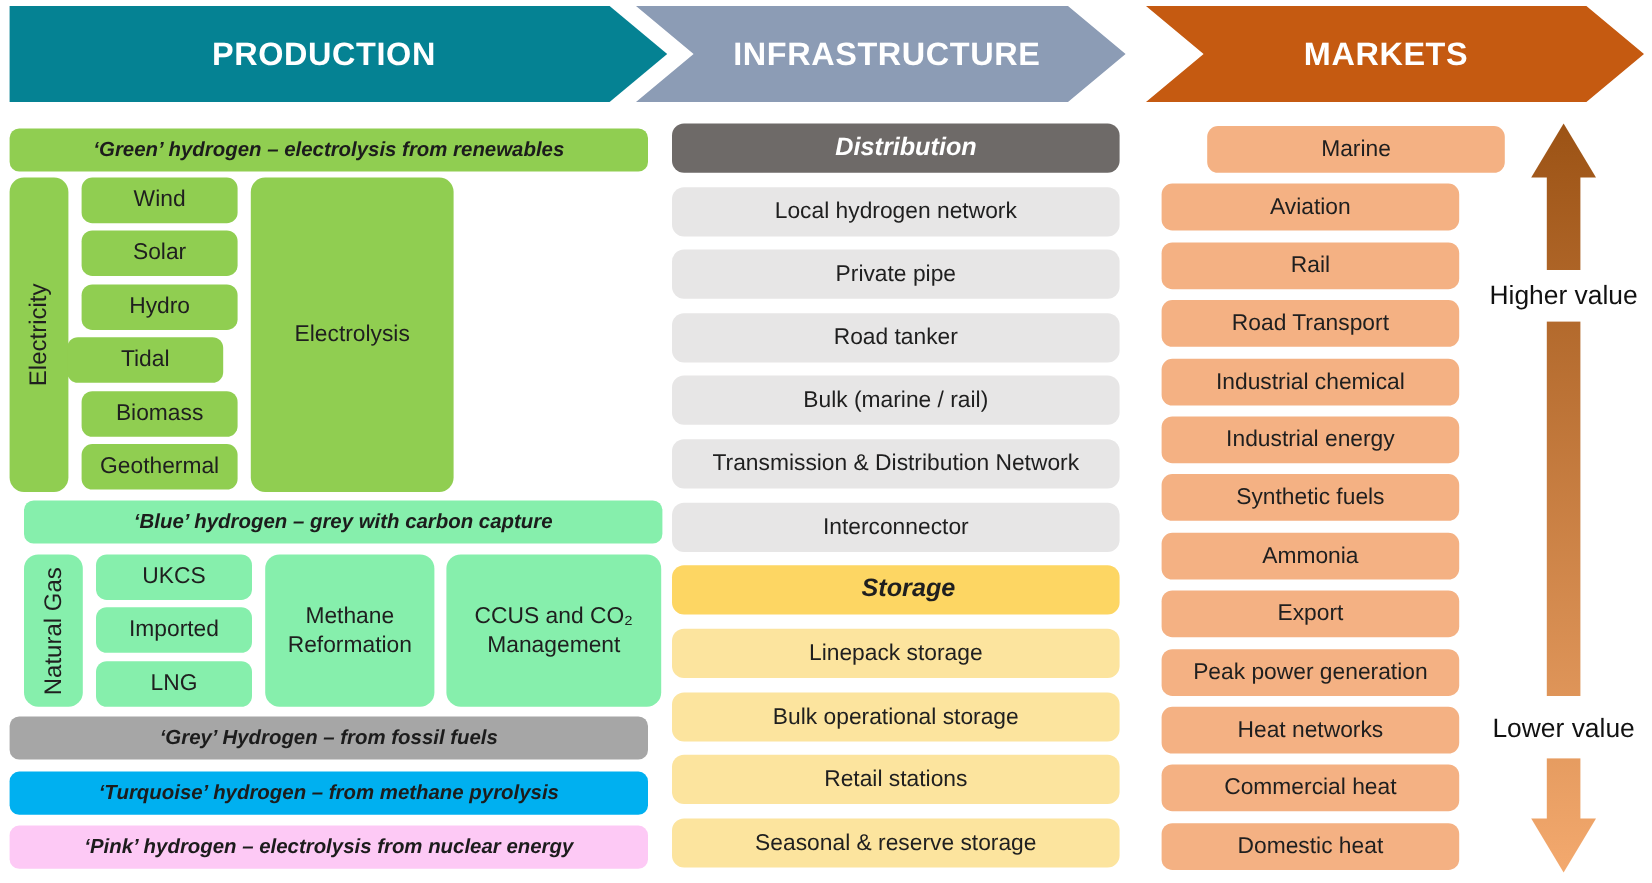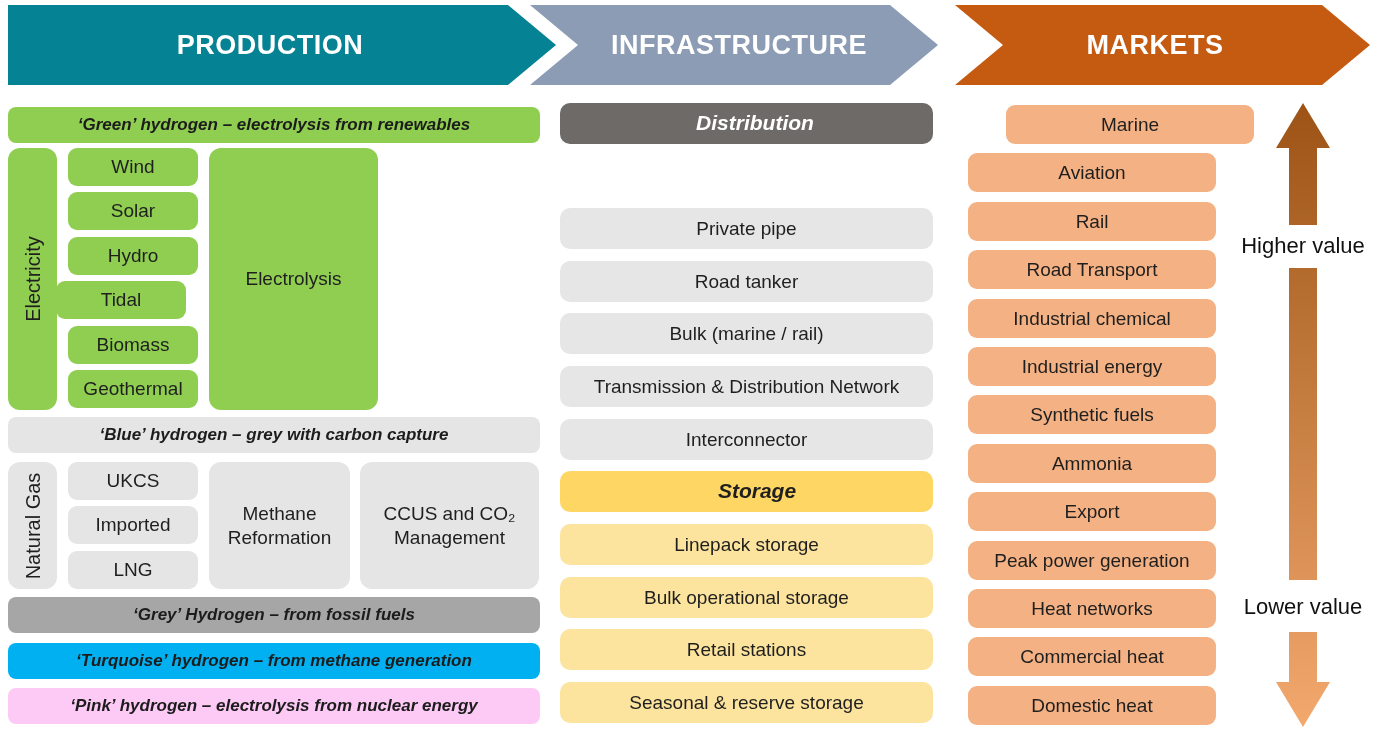--- a/index.html
+++ b/index.html
@@ -7,21 +7,21 @@
   .canvas{position:relative;width:1377px;height:736px;background:#fff;overflow:hidden;}
   svg{position:absolute;left:0;top:0;}
   .stage-label{position:absolute;top:5px;height:80px;display:flex;align-items:center;justify-content:center;
     color:#fff;font-weight:700;font-size:27px;letter-spacing:.5px;}
   .banner{position:absolute;left:8px;width:532px;height:36px;display:flex;align-items:center;justify-content:center;
     font-style:italic;font-weight:600;font-size:17px;color:#1c1c1c;border-radius:8px;}
   .box{position:absolute;display:flex;align-items:center;justify-content:center;text-align:center;
     font-size:19px;color:#1f1f1f;border-radius:9px;line-height:1.25;padding:0 6px;box-sizing:border-box;}
   .bigbox{border-radius:12px;}
   .green{background:#90CE51;}
-  .blue{background:#e5e5e5;}
+  .blue{background:#86efac;margin-left:12px;}
   .grey-b{background:#A6A6A6;}
   .turq{background:#00B0F0;}
   .pink{background:#FDC9F5;}
   .mid{left:560px;width:373px;height:41px;border-radius:10px;}
   .mid-item-gray{background:#E7E6E6;}
   .mid-item-yellow{background:#FCE49E;}
   .hdr-dist{background:#6E6A68;color:#ffffff;font-weight:700;font-style:italic;font-size:21px;padding-left:23px;}
   .hdr-storage{background:#FDD663;font-weight:700;font-style:italic;font-size:21px;}
   .mkt{left:968px;width:248px;height:39px;background:#F4B183;}
   .vlabel span{position:absolute;left:50%;top:50%;transform:translate(-50%,-50%) rotate(-90deg);
@@ -60,24 +60,25 @@
   <div class="box blue bigbox vlabel" style="left:8px;top:462px;width:49px;height:127px;">
     <span>Natural Gas</span>
   </div>
   <div class="box blue" style="left:68px;top:462px;width:130px;height:38px;">UKCS</div>
   <div class="box blue" style="left:68px;top:506px;width:130px;height:38px;">Imported</div>
   <div class="box blue" style="left:68px;top:551px;width:130px;height:38px;">LNG</div>
   <div class="box blue bigbox" style="left:209px;top:462px;width:141px;height:127px;">Methane Reformation</div>
   <div class="box blue bigbox" style="left:360px;top:462px;width:179px;height:127px;">CCUS and CO₂ Management</div>
 
   <div class="banner grey-b" style="top:597px;">‘Grey’ Hydrogen – from fossil fuels</div>
-  <div class="banner turq" style="top:643px;">‘Turquoise’ hydrogen – from methane generation</div>
+  <div class="banner turq" style="top:643px;">‘Turquoise’ hydrogen – from methane pyrolysis</div>
   <div class="banner pink" style="top:688px;">‘Pink’ hydrogen – electrolysis from nuclear energy</div>
 
   <div class="box mid hdr-dist" style="top:103px;">Distribution</div>
+  <div class="box mid mid-item-gray" style="top:156px;">Local hydrogen network</div>
   <div class="box mid mid-item-gray" style="top:208px;">Private pipe</div>
   <div class="box mid mid-item-gray" style="top:261px;">Road tanker</div>
   <div class="box mid mid-item-gray" style="top:313px;">Bulk (marine / rail)</div>
   <div class="box mid mid-item-gray" style="top:366px;">Transmission &amp; Distribution Network</div>
   <div class="box mid mid-item-gray" style="top:419px;">Interconnector</div>
   <div class="box mid hdr-storage" style="top:471px;padding-left:27px;">Storage</div>
   <div class="box mid mid-item-yellow" style="top:524px;">Linepack storage</div>
   <div class="box mid mid-item-yellow" style="top:577px;">Bulk operational storage</div>
   <div class="box mid mid-item-yellow" style="top:629px;">Retail stations</div>
   <div class="box mid mid-item-yellow" style="top:682px;">Seasonal &amp; reserve storage</div>

